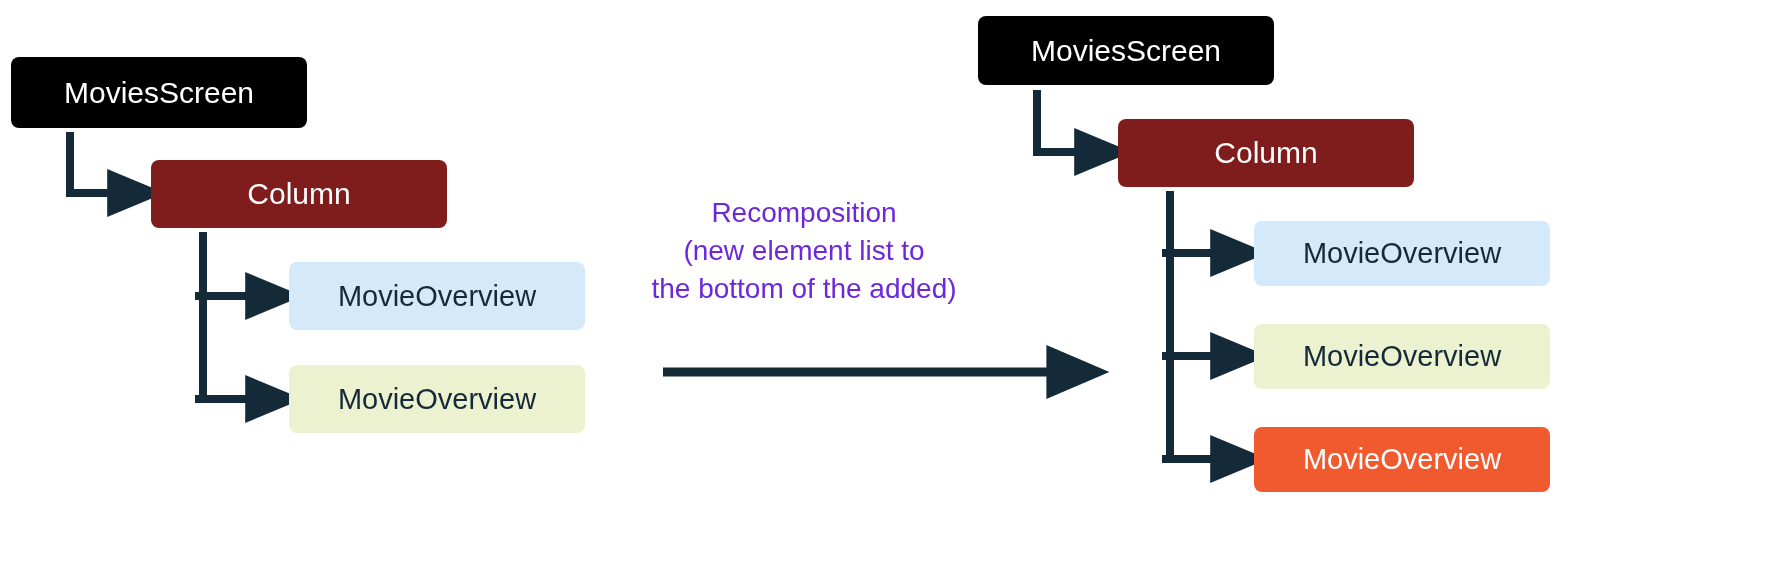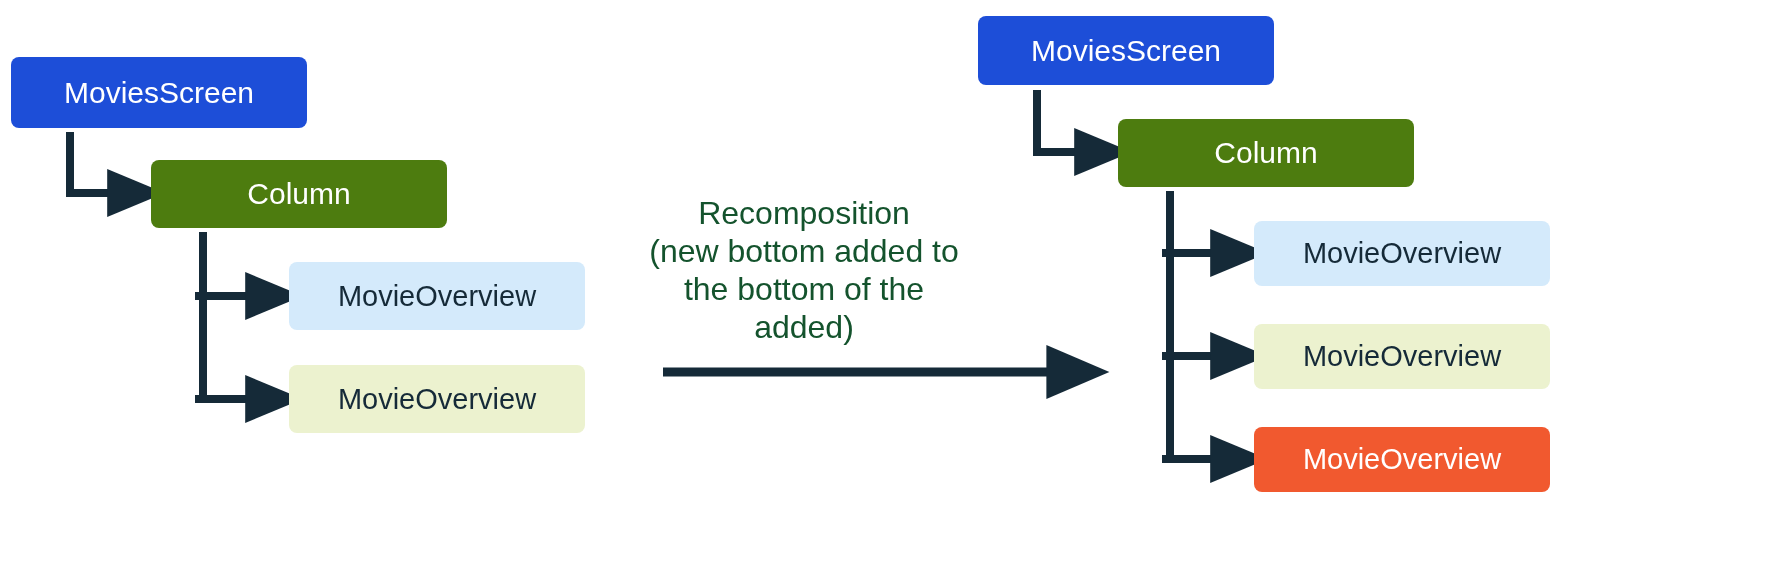--- a/index.html
+++ b/index.html
@@ -24,22 +24,22 @@
     justify-content: center;
     border-radius: 8px;
     box-sizing: border-box;
     line-height: 1;
     white-space: nowrap;
   }
   .node-label {
     display: block;
   }
   
-  .n-green  { background: #1d4ed8; color: #ffffff; }
-  .n-blue   { background: #4d7c0f; color: #ffffff; text-align: right; }
+  .n-green  { background: #000000; color: #ffffff; }
+  .n-blue   { background: #7f1d1d; color: #ffffff; text-align: right; }
   .n-lblue  { background: #d4eafb; color: #152a38; }
   .n-lime   { background: #ecf2cf; color: #152a38; }
   .n-orange { background: #f1592f; color: #ffffff; }
 
   
   #connectors {
     position: absolute;
     left: 0;
     top: 0;
     width: 1779px;
@@ -47,22 +47,22 @@
     pointer-events: none;
   }
 
   
   #caption {
     position: absolute;
     left: 634px;
     top: 194px;
     width: 340px;
     text-align: center;
-    color: #14532d;
-    font-size: 32px;
+    color: #6d28d9;
+    font-size: 28px;
     line-height: 38px;
     font-family: "Liberation Sans", sans-serif;
   }
   #caption .cap-line { display: block; }
 </style>
 </head>
 <body>
 
 <div id="canvas">
 
@@ -128,21 +128,21 @@
   <div class="node n-lblue" id="before-movie-overview-1" style="left: 289px; top: 262px; width: 296px; height: 68px; font-size: 29px;">
     <span class="node-label">MovieOverview</span>
   </div>
 
   <div class="node n-lime" id="before-movie-overview-2" style="left: 289px; top: 365px; width: 296px; height: 68px; font-size: 29px;">
     <span class="node-label">MovieOverview</span>
   </div>
 
   <div id="caption">
     <span class="cap-line">Recomposition</span>
-    <span class="cap-line">(new bottom added to</span>
+    <span class="cap-line">(new element list to</span>
     <span class="cap-line">the bottom of the added)</span>
   </div>
 
   <div class="node n-green" id="after-movies-screen" style="left: 978px; top: 16px; width: 296px; height: 69px; font-size: 30px;">
     <span class="node-label">MoviesScreen</span>
   </div>
 
   <div class="node n-blue" id="after-column" style="left: 1118px; top: 119px; width: 296px; height: 68px; font-size: 30px;">
     <span class="node-label">Column</span>
   </div>

